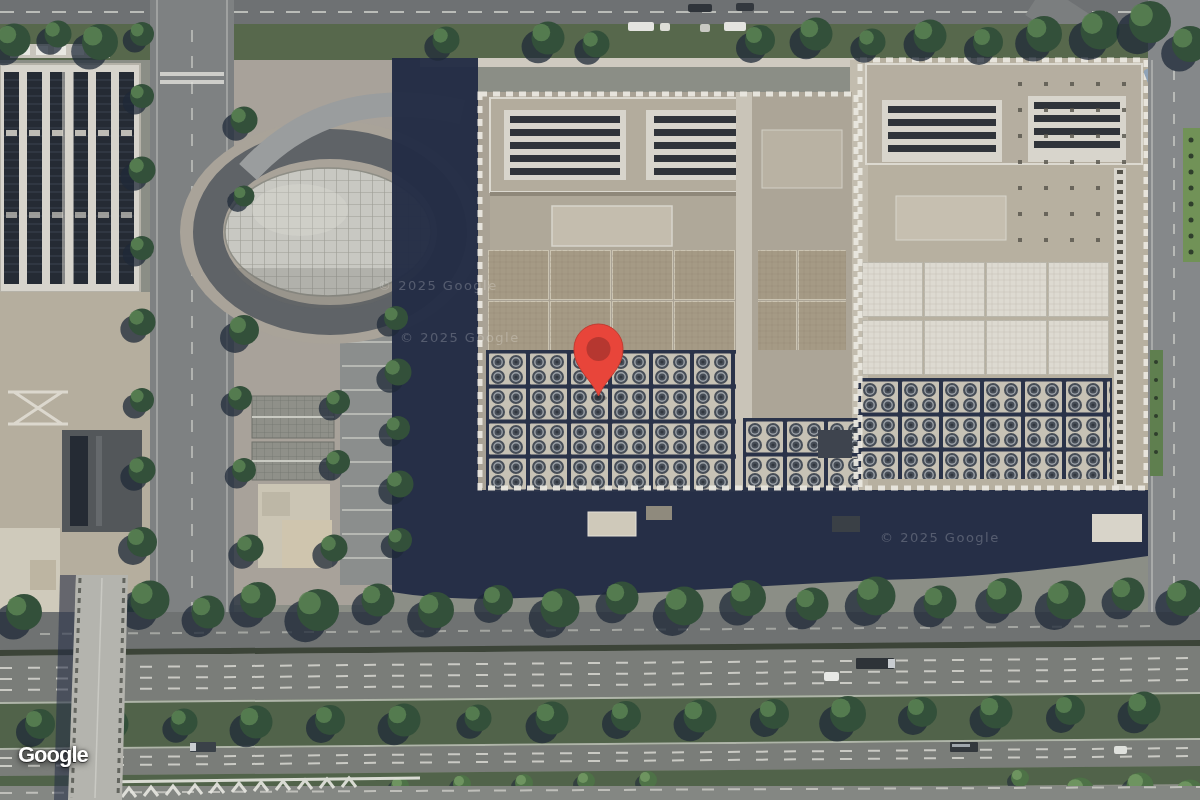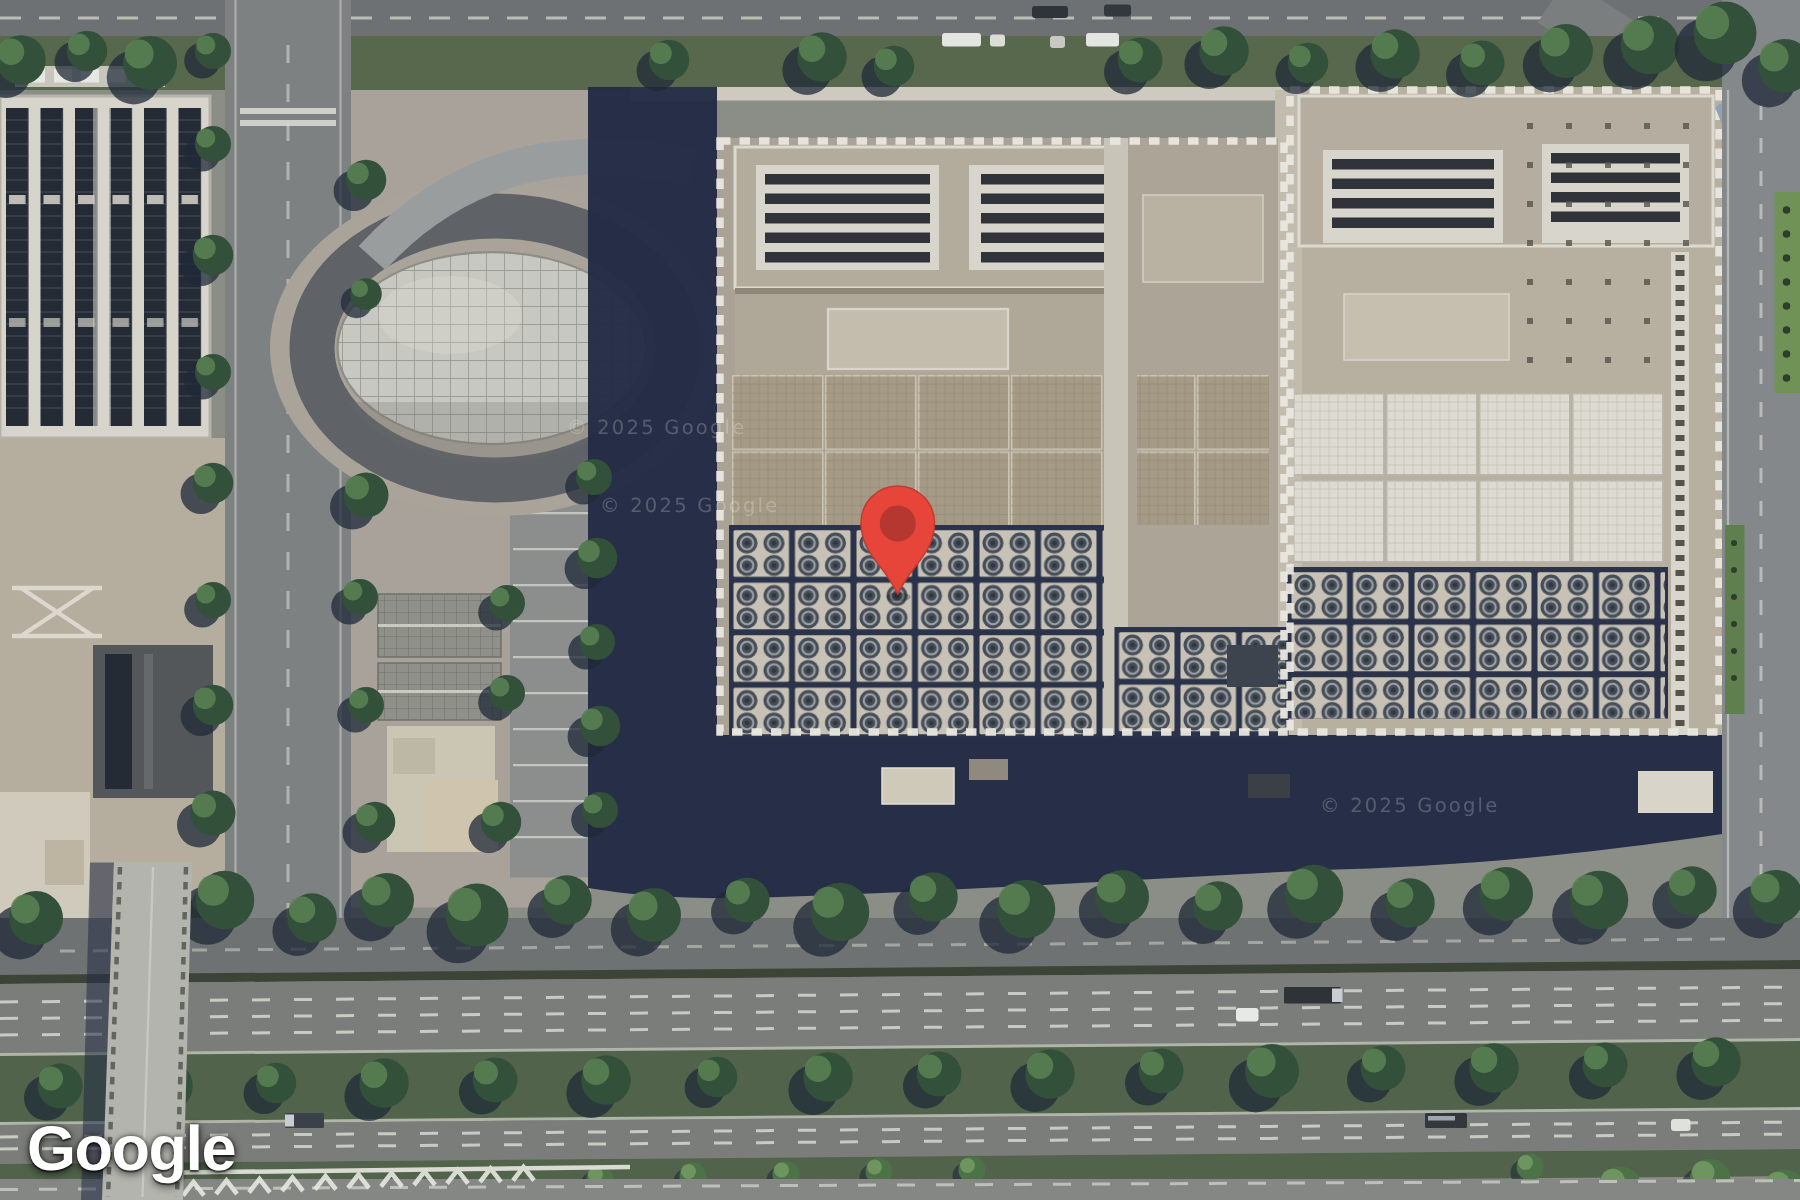--- a/index.html
+++ b/index.html
@@ -7,21 +7,21 @@
     position:relative;width:1200px;height:800px;overflow:hidden;
     font-family:"Liberation Sans",sans-serif;background:#8b8e86;
   }
   #scene{position:absolute;left:0;top:0;}
   .wm{
     position:absolute;color:rgba(255,255,255,0.22);font-size:13px;
     letter-spacing:1.5px;font-family:"DejaVu Sans",sans-serif;white-space:nowrap;
     pointer-events:none;
   }
   #google-logo{
-    position:absolute;left:18px;top:742px;font-size:42px;font-weight:700;
+    position:absolute;left:18px;top:742px;font-size:22px;font-weight:700;
     letter-spacing:-1px;color:var(--logo_white,#fff);
     text-shadow:0 1px 0 rgba(0,0,0,.45),0 2px 6px rgba(0,0,0,.65),0 0 3px rgba(0,0,0,.55);
     cursor:pointer;user-select:none;
   }
 </style>
 </head>
 <body>
 
 <div id="map-viewport">
 <svg id="scene" width="1200" height="800" viewBox="0 0 1200 800" xmlns="http://www.w3.org/2000/svg">

